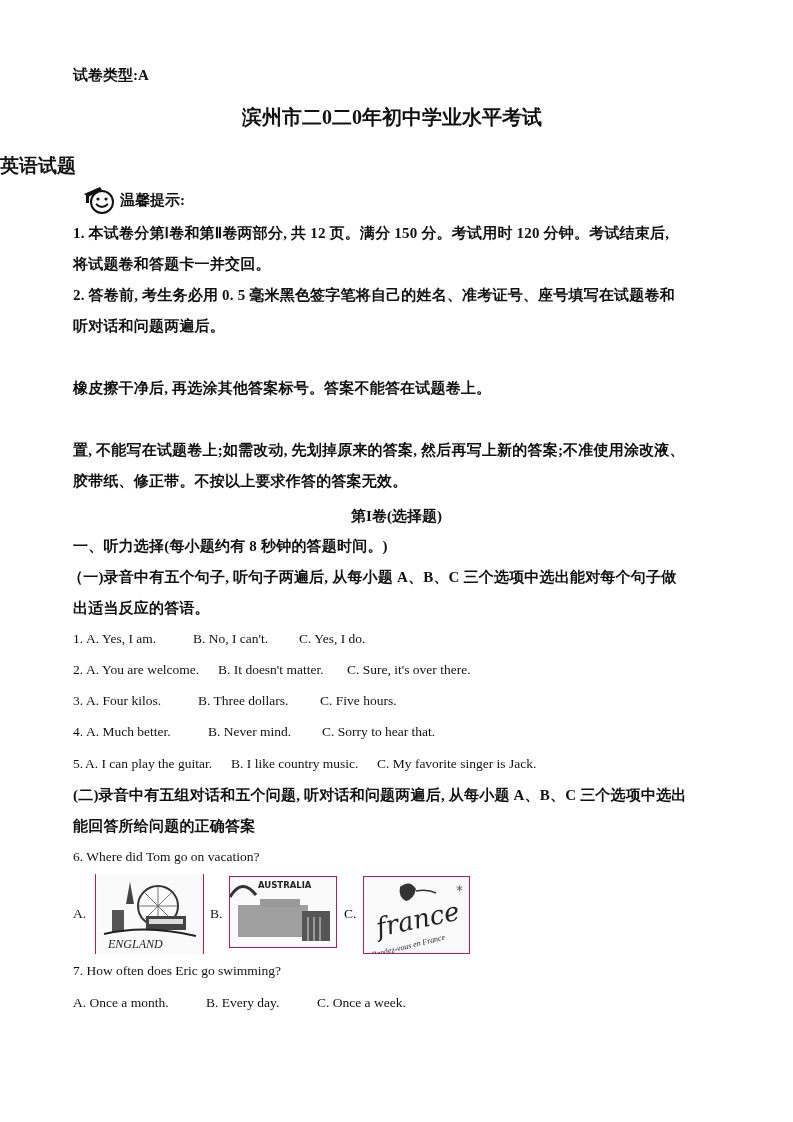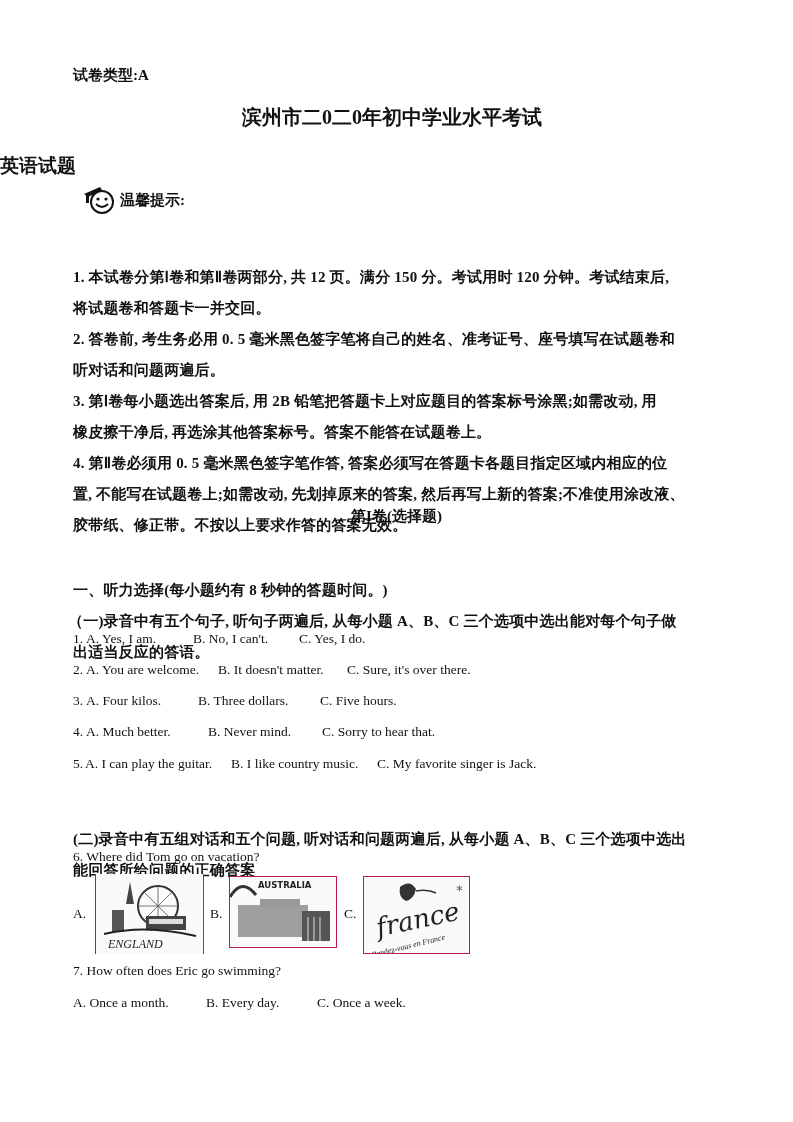--- a/index.html
+++ b/index.html
@@ -6,21 +6,21 @@
   body { width: 793px; height: 1122px; position: relative; overflow: hidden; color: #111; }
   .page { position: absolute; left: 0; top: 0; width: 793px; height: 1122px; }
   .abs { position: absolute; white-space: nowrap; }
   .cn-b { font-family: Liberation Serif, serif; font-weight: bold; }
   .en { font-family: "Liberation Serif", serif; font-weight: normal; }
   .paper-type { left: 73px; top: 66px; font-size: 15px; }
   .main-title { left: 0; width: 784px; text-align: center; top: 104px; font-size: 20px; }
   .sub-title { left: 0; width: 793px; top: 145px; font-size: 19px; margin-top: 8px; }
   .tip-head { left: 82px; top: 185px; font-size: 15px; display: flex; align-items: center; }
   .tip-icon { width: 36px; height: 30px; margin-right: 2px; }
-  .notice-line { left: 73px; font-size: 15px; letter-spacing: 0.2px; margin-top: 44px; }
+  .notice-line { left: 73px; font-size: 15px; letter-spacing: 0.2px; }
   .section-title { left: 0; width: 793px; text-align: center; top: 507px; font-size: 15px; }
   .q-line { left: 73px; font-size: 13.5px; }
   .opt { position: absolute; }
   .img-row { position: absolute; top: 874px; left: 73px; height: 80px; }
   .img-lbl { position: absolute; font-family: "Liberation Serif", serif; font-size: 13.5px; top: 32px; }
   .pic { position: absolute; border: 1px solid #be185d; background: #fafafa; overflow: hidden; }
 </style>
 </head>
 <body>
 
@@ -39,23 +39,21 @@
       <circle cx="24" cy="14" r="1.6" fill="#111"></circle>
       <path d="M14 19 Q20 25 26 19" stroke="#111" stroke-width="1.8" fill="none"></path>
     </svg>
     <span>温馨提示:</span>
   </div>
 
   <div class="abs cn-b notice-line" style="top:224px">1. 本试卷分第Ⅰ卷和第Ⅱ卷两部分, 共 12 页。满分 150 分。考试用时 120 分钟。考试结束后,</div>
   <div class="abs cn-b notice-line" style="top:255px">将试题卷和答题卡一并交回。</div>
   <div class="abs cn-b notice-line" style="top:286px">2. 答卷前, 考生务必用 0. 5 毫米黑色签字笔将自己的姓名、准考证号、座号填写在试题卷和</div>
   <div class="abs cn-b notice-line" style="top:317px">听对话和问题两遍后。</div>
-  <div class="abs cn-b notice-line" style="top:348px">3. 第Ⅰ卷每小题选出答案后, 用 2B 铅笔把答题卡上对应题目的答案标号涂黑;如需改动, 用</div>
   <div class="abs cn-b notice-line" style="top:379px">橡皮擦干净后, 再选涂其他答案标号。答案不能答在试题卷上。</div>
-  <div class="abs cn-b notice-line" style="top:410px">4. 第Ⅱ卷必须用 0. 5 毫米黑色签字笔作答, 答案必须写在答题卡各题目指定区域内相应的位</div>
   <div class="abs cn-b notice-line" style="top:472px">胶带纸、修正带。不按以上要求作答的答案无效。</div>
   <div class="abs cn-b notice-line" style="top:441px">置, 不能写在试题卷上;如需改动, 先划掉原来的答案, 然后再写上新的答案;不准使用涂改液、</div>
 
   <div class="abs cn-b section-title">第I卷(选择题)</div>
   <div class="abs cn-b notice-line" style="top:537px">一、听力选择(每小题约有 8 秒钟的答题时间。)</div>
   <div class="abs cn-b notice-line" style="top:568px; left:68px">（一)录音中有五个句子, 听句子两遍后, 从每小题 A、B、C 三个选项中选出能对每个句子做</div>
   <div class="abs cn-b notice-line" style="top:599px">出适当反应的答语。</div>
 
   <div class="abs en q-line" style="top:631px; width:680px; height:18px">
     <span class="opt" style="left:0">1.</span>

